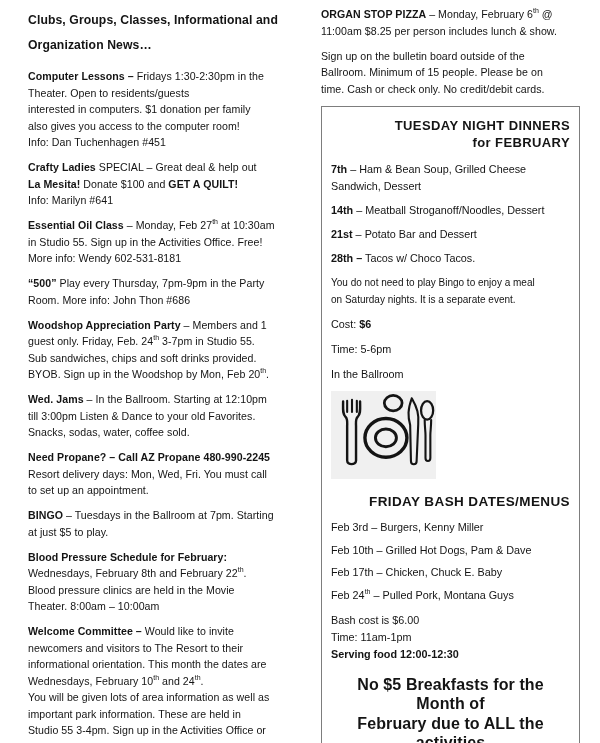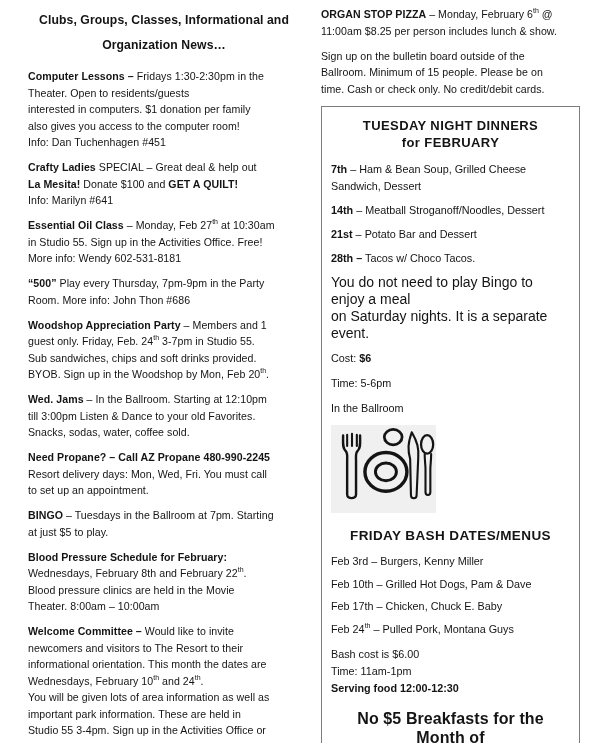--- a/index.html
+++ b/index.html
@@ -2,29 +2,29 @@
 <html><head>
 <meta charset="utf-8">
 <style>
   html,body{margin:0;padding:0;background:#fff;}
   .page{
     position:relative;width:600px;height:743px;background:#ffffff;
     font-family:"Liberation Sans",sans-serif;color:#141414;overflow:hidden;
   }
   .col-left{position:absolute;left:28px;top:6px;width:272px;}
   .col-right{position:absolute;left:321px;top:6px;width:259px;}
-  .title{font-size:12.2px;font-weight:bold;line-height:24.5px;margin:2px 0 11px 0;letter-spacing:.1px;text-align:center;}
+  .title{font-size:12.2px;font-weight:bold;line-height:24.5px;margin:2px 0 11px 0;letter-spacing:.1px;}
   .para{font-size:10.6px;line-height:16.5px;margin:0 0 8.5px 0;letter-spacing:.05px;}
   .para .b{font-weight:bold;}
   sup{font-size:7px;line-height:0;vertical-align:super;letter-spacing:0;}
   .box{border:1px solid #7d7d7d;margin-top:2px;padding:8px 9px 6px 9px;background:#fff;}
-  .box-heading{font-size:13px;font-weight:bold;text-align:center;line-height:17.5px;letter-spacing:.4px;margin:2px 0 9px 0;}
+  .box-heading{font-size:13px;font-weight:bold;text-align:right;line-height:17.5px;letter-spacing:.4px;margin:2px 0 9px 0;}
   .box-item{font-size:10.8px;line-height:17px;margin:0 0 7px 0;}
   .box-item .b{font-weight:bold;}
-  .box-note{font-size:14px;line-height:17px;margin:1px 0 6px 0;}
+  .box-note{font-size:10px;line-height:17px;margin:1px 0 6px 0;}
   .meal-row{display:flex;align-items:flex-start;margin:0 0 4px 0;flex-direction:column;}
   .meal-info{flex:0 0 auto;width:98px;padding-top:2px;}
   .meal-info p{font-size:10.8px;line-height:17px;margin:0 0 8px 0;}
   .meal-info .b{font-weight:bold;}
   .place-setting{flex:0 0 auto;background:#f0f0f0;}
   .friday-heading{margin-top:14px;margin-bottom:9px;font-size:13.5px;}
   .fitem{margin-bottom:5.5px;}
   .fitem-last{margin-bottom:8px;}
   .tight p{font-size:10.8px;line-height:17px;margin:0;}
   .tight .serving{font-weight:bold;}

